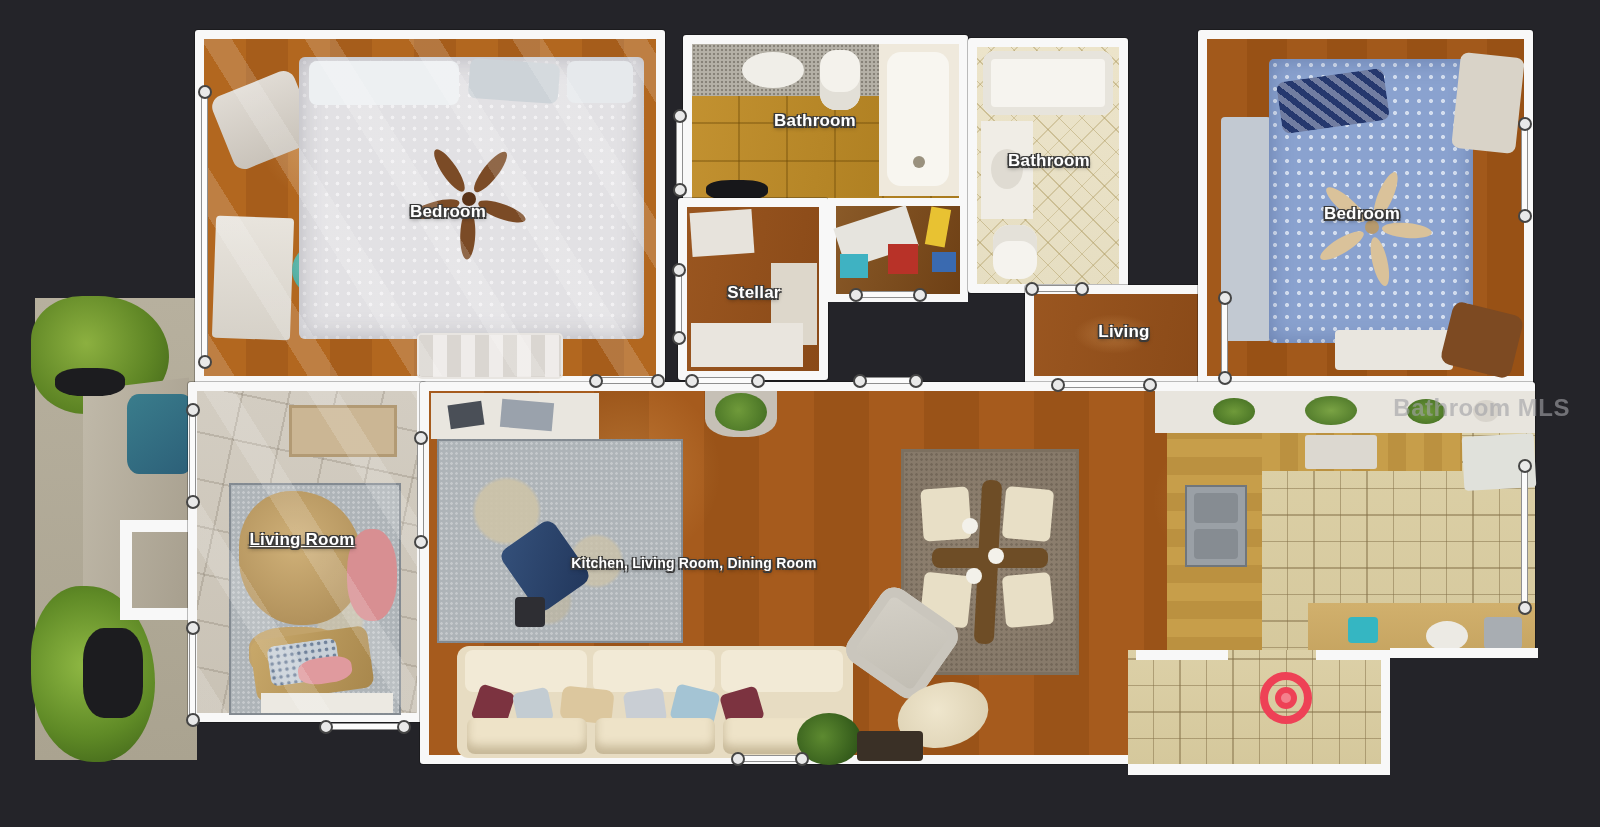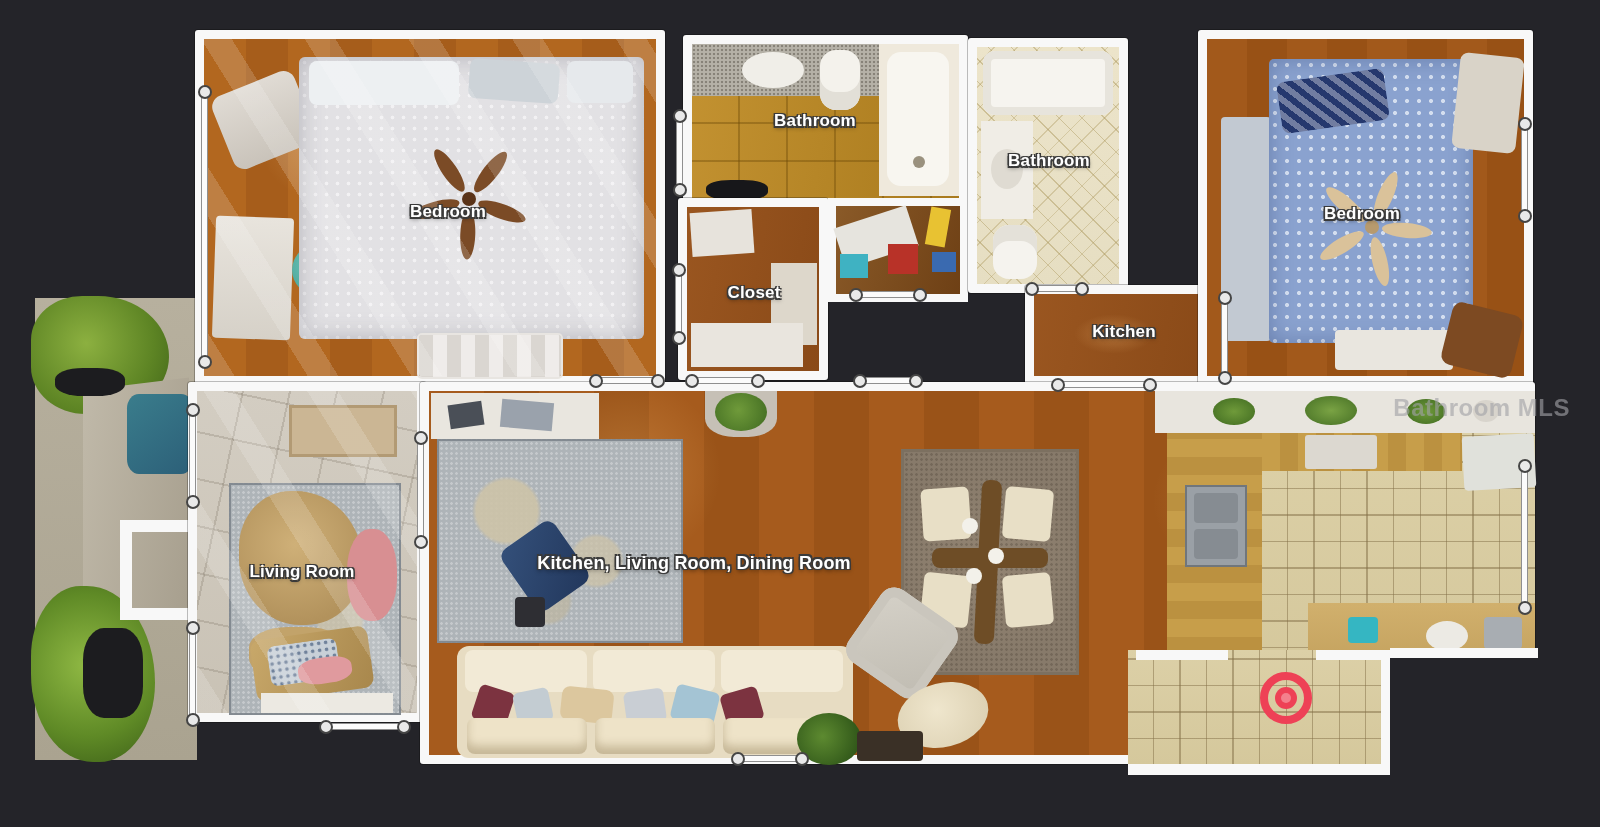--- a/index.html
+++ b/index.html
@@ -5,21 +5,21 @@
   html,body{margin:0;padding:0;background:#242429;}
   #stage{position:relative;width:1600px;height:827px;background:#242429;overflow:hidden;
          font-family:"Liberation Sans",sans-serif;}
   .room{position:absolute;box-sizing:border-box;border:9px solid #f8f8f8;border-radius:3px;
         box-shadow:0 0 0 1px rgba(0,0,0,.25);}
   .f{position:absolute;}
   .lbl{position:absolute;transform:translate(-50%,-50%);color:#fff;font-weight:bold;
        font-size:17px;white-space:nowrap;letter-spacing:.2px;z-index:40;
        text-shadow:-1.5px -1.5px 0 #3a3a3a,1.5px -1.5px 0 #3a3a3a,-1.5px 1.5px 0 #3a3a3a,
                    1.5px 1.5px 0 #3a3a3a,0 2px 4px rgba(0,0,0,.55);}
-  .lbl.big{font-size:18px;}
+  .lbl.big{font-size:14px;}
   
   .mk{position:absolute;z-index:30;}
   .mk .ln{position:absolute;background:#fbfbfb;border:1px solid #8f8f8f;box-sizing:border-box;}
   .mk.v .ln{left:3px;top:7px;bottom:7px;width:7px;}
   .mk.h .ln{top:3px;left:7px;right:7px;height:7px;}
   .mc{position:absolute;width:14px;height:14px;border-radius:50%;background:#e9e9e9;
       border:2.5px solid #454545;box-sizing:border-box;}
   .mk.v .mc.a{top:-3px;left:0;} .mk.v .mc.b{bottom:-3px;left:0;}
   .mk.h .mc.a{left:-3px;top:0;} .mk.h .mc.b{right:-3px;top:0;}
   
@@ -378,20 +378,20 @@
     </div>
   <div class="mk h" style="left:734px;top:752px;width:72px;height:14px;">
       <div class="ln"></div>
       <span class="mc a"></span>
       <span class="mc b"></span>
     </div>
 
   <span class="lbl" style="left:448px;top:212px;">Bedroom</span>
   <span class="lbl" style="left:815px;top:121px;">Bathroom</span>
   <span class="lbl" style="left:1049px;top:161px;">Bathroom</span>
-  <span class="lbl" style="left:754px;top:293px;">Closet</span>
-  <span class="lbl" style="left:1124px;top:332px;">Kitchen</span>
+  <span class="lbl" style="left:754px;top:293px;">Stellar</span>
+  <span class="lbl" style="left:1124px;top:332px;">Living</span>
   <span class="lbl" style="left:1362px;top:214px;">Bedroom</span>
-  <span class="lbl" style="left:302px;top:572px;">Living Room</span>
+  <span class="lbl" style="left:302px;top:540px;text-decoration:underline;">Living Room</span>
   <span class="lbl big" style="left:694px;top:563px;">Kitchen, Living Room, Dining Room</span>
 
   <span class="wm" style="right:30px;top:394px;">Bathroom MLS</span>
 </div>
 
 </body></html>

